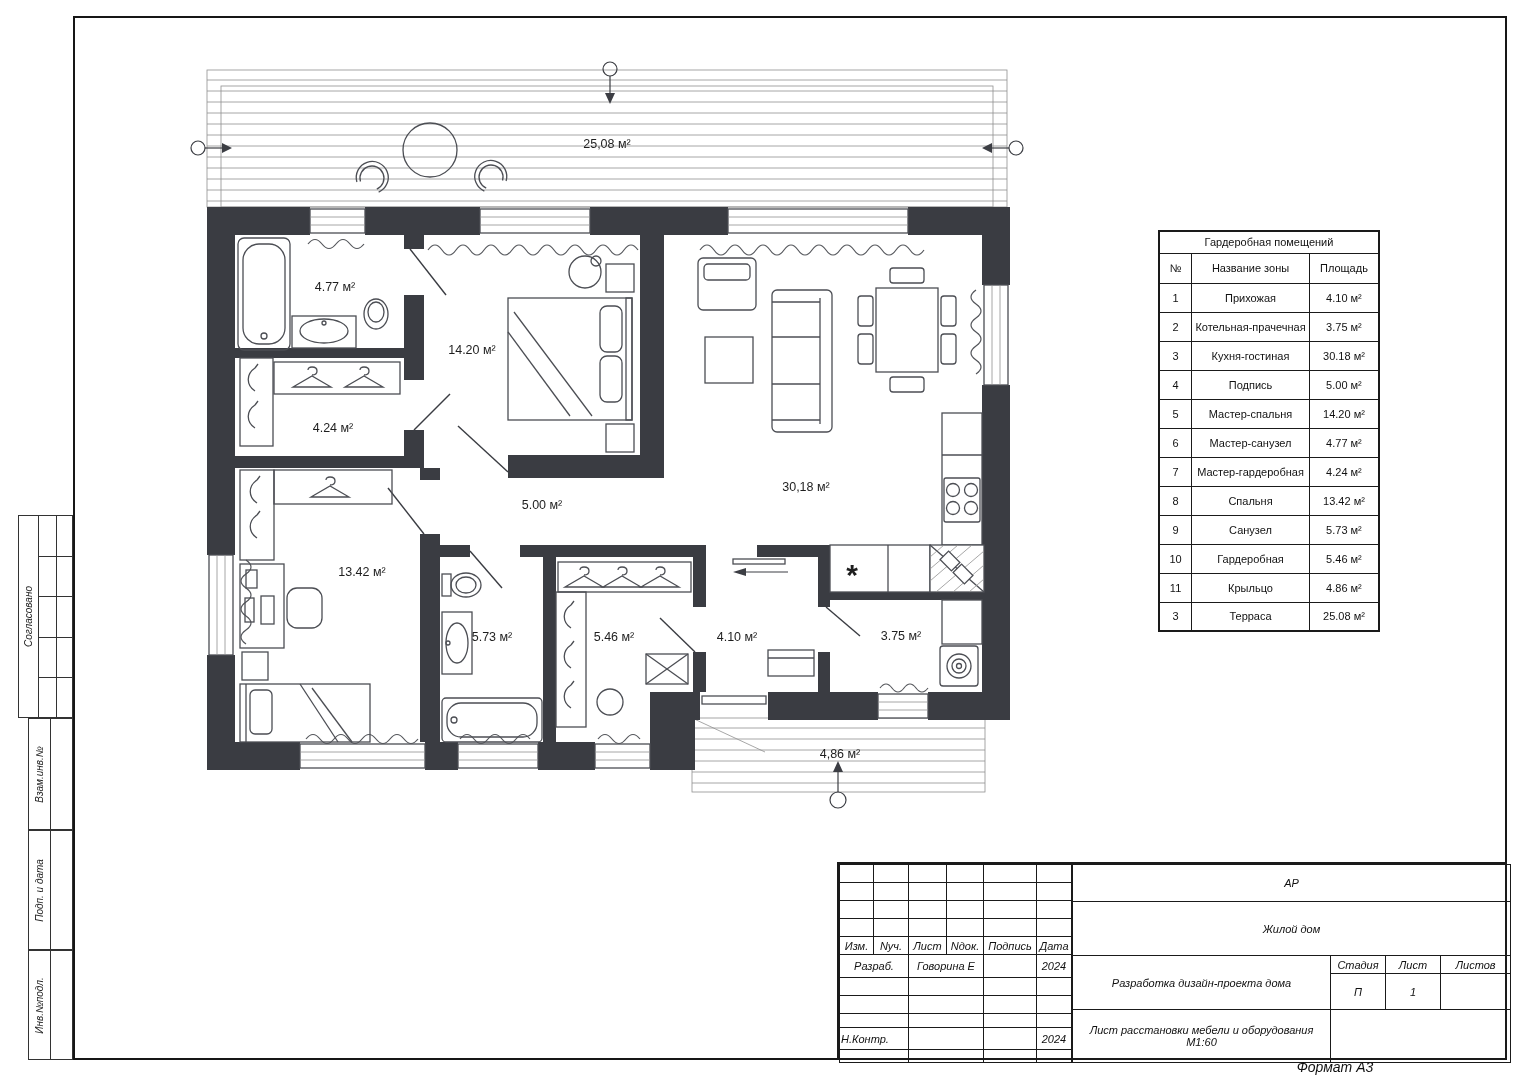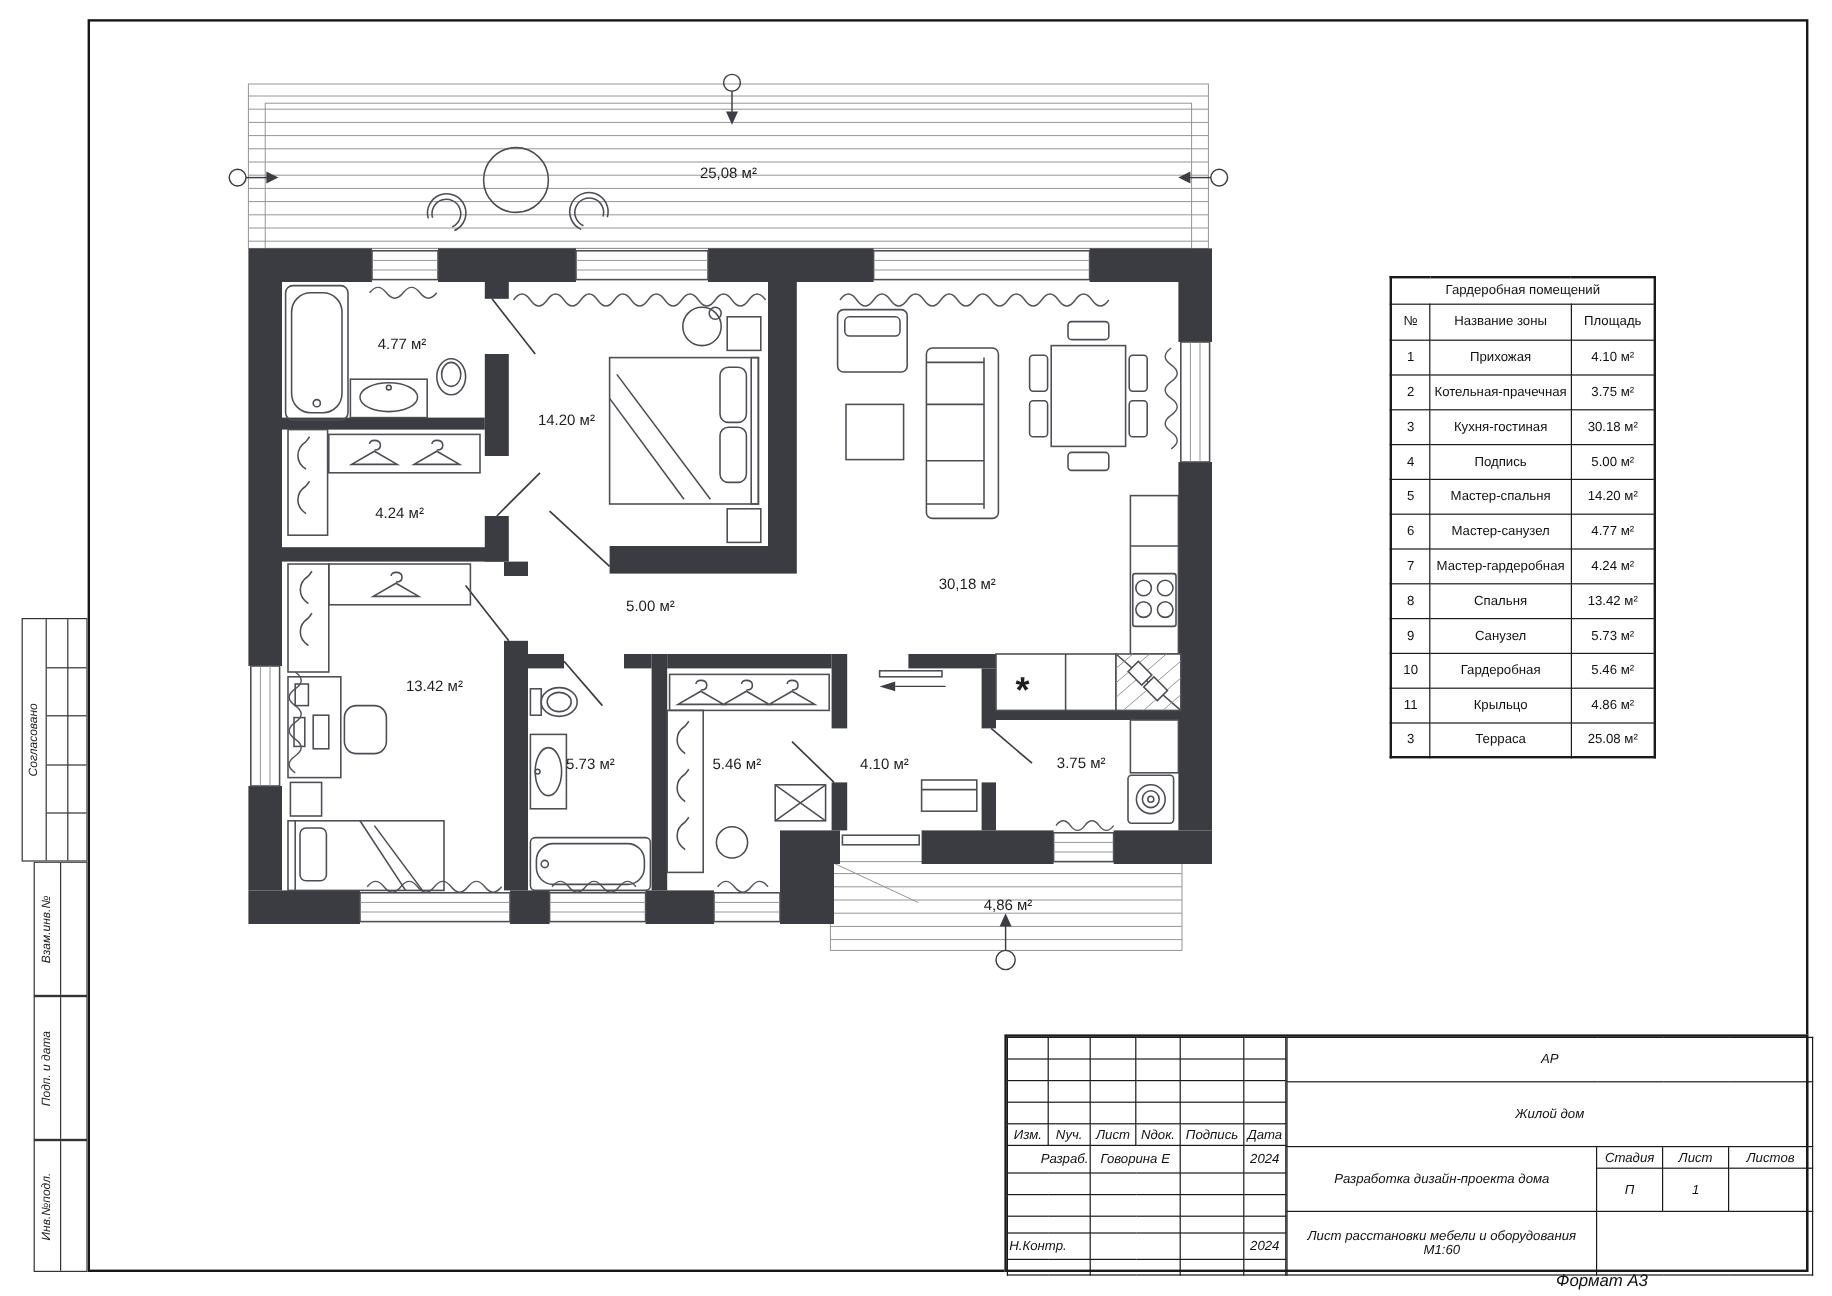--- a/index.html
+++ b/index.html
@@ -498,21 +498,21 @@
         </tr>
     <tr style="height:18px">
       <td>Изм.</td>
       <td>Nуч.</td>
       <td>Лист</td>
       <td>Nдок.</td>
       <td>Подпись</td>
       <td>Дата</td>
     </tr>
     <tr style="height:23px">
-          <td colspan="2" style="text-align:right">Разраб.</td>
+          <td colspan="2" style="text-align:center">Разраб.</td>
           <td colspan="2">Говорина Е</td>
           <td></td>
           <td>2024</td>
         </tr>
     <tr style="height:18px">
           <td colspan="2" style="text-align:left"></td>
           <td colspan="2"></td>
           <td></td>
           <td></td>
         </tr>

